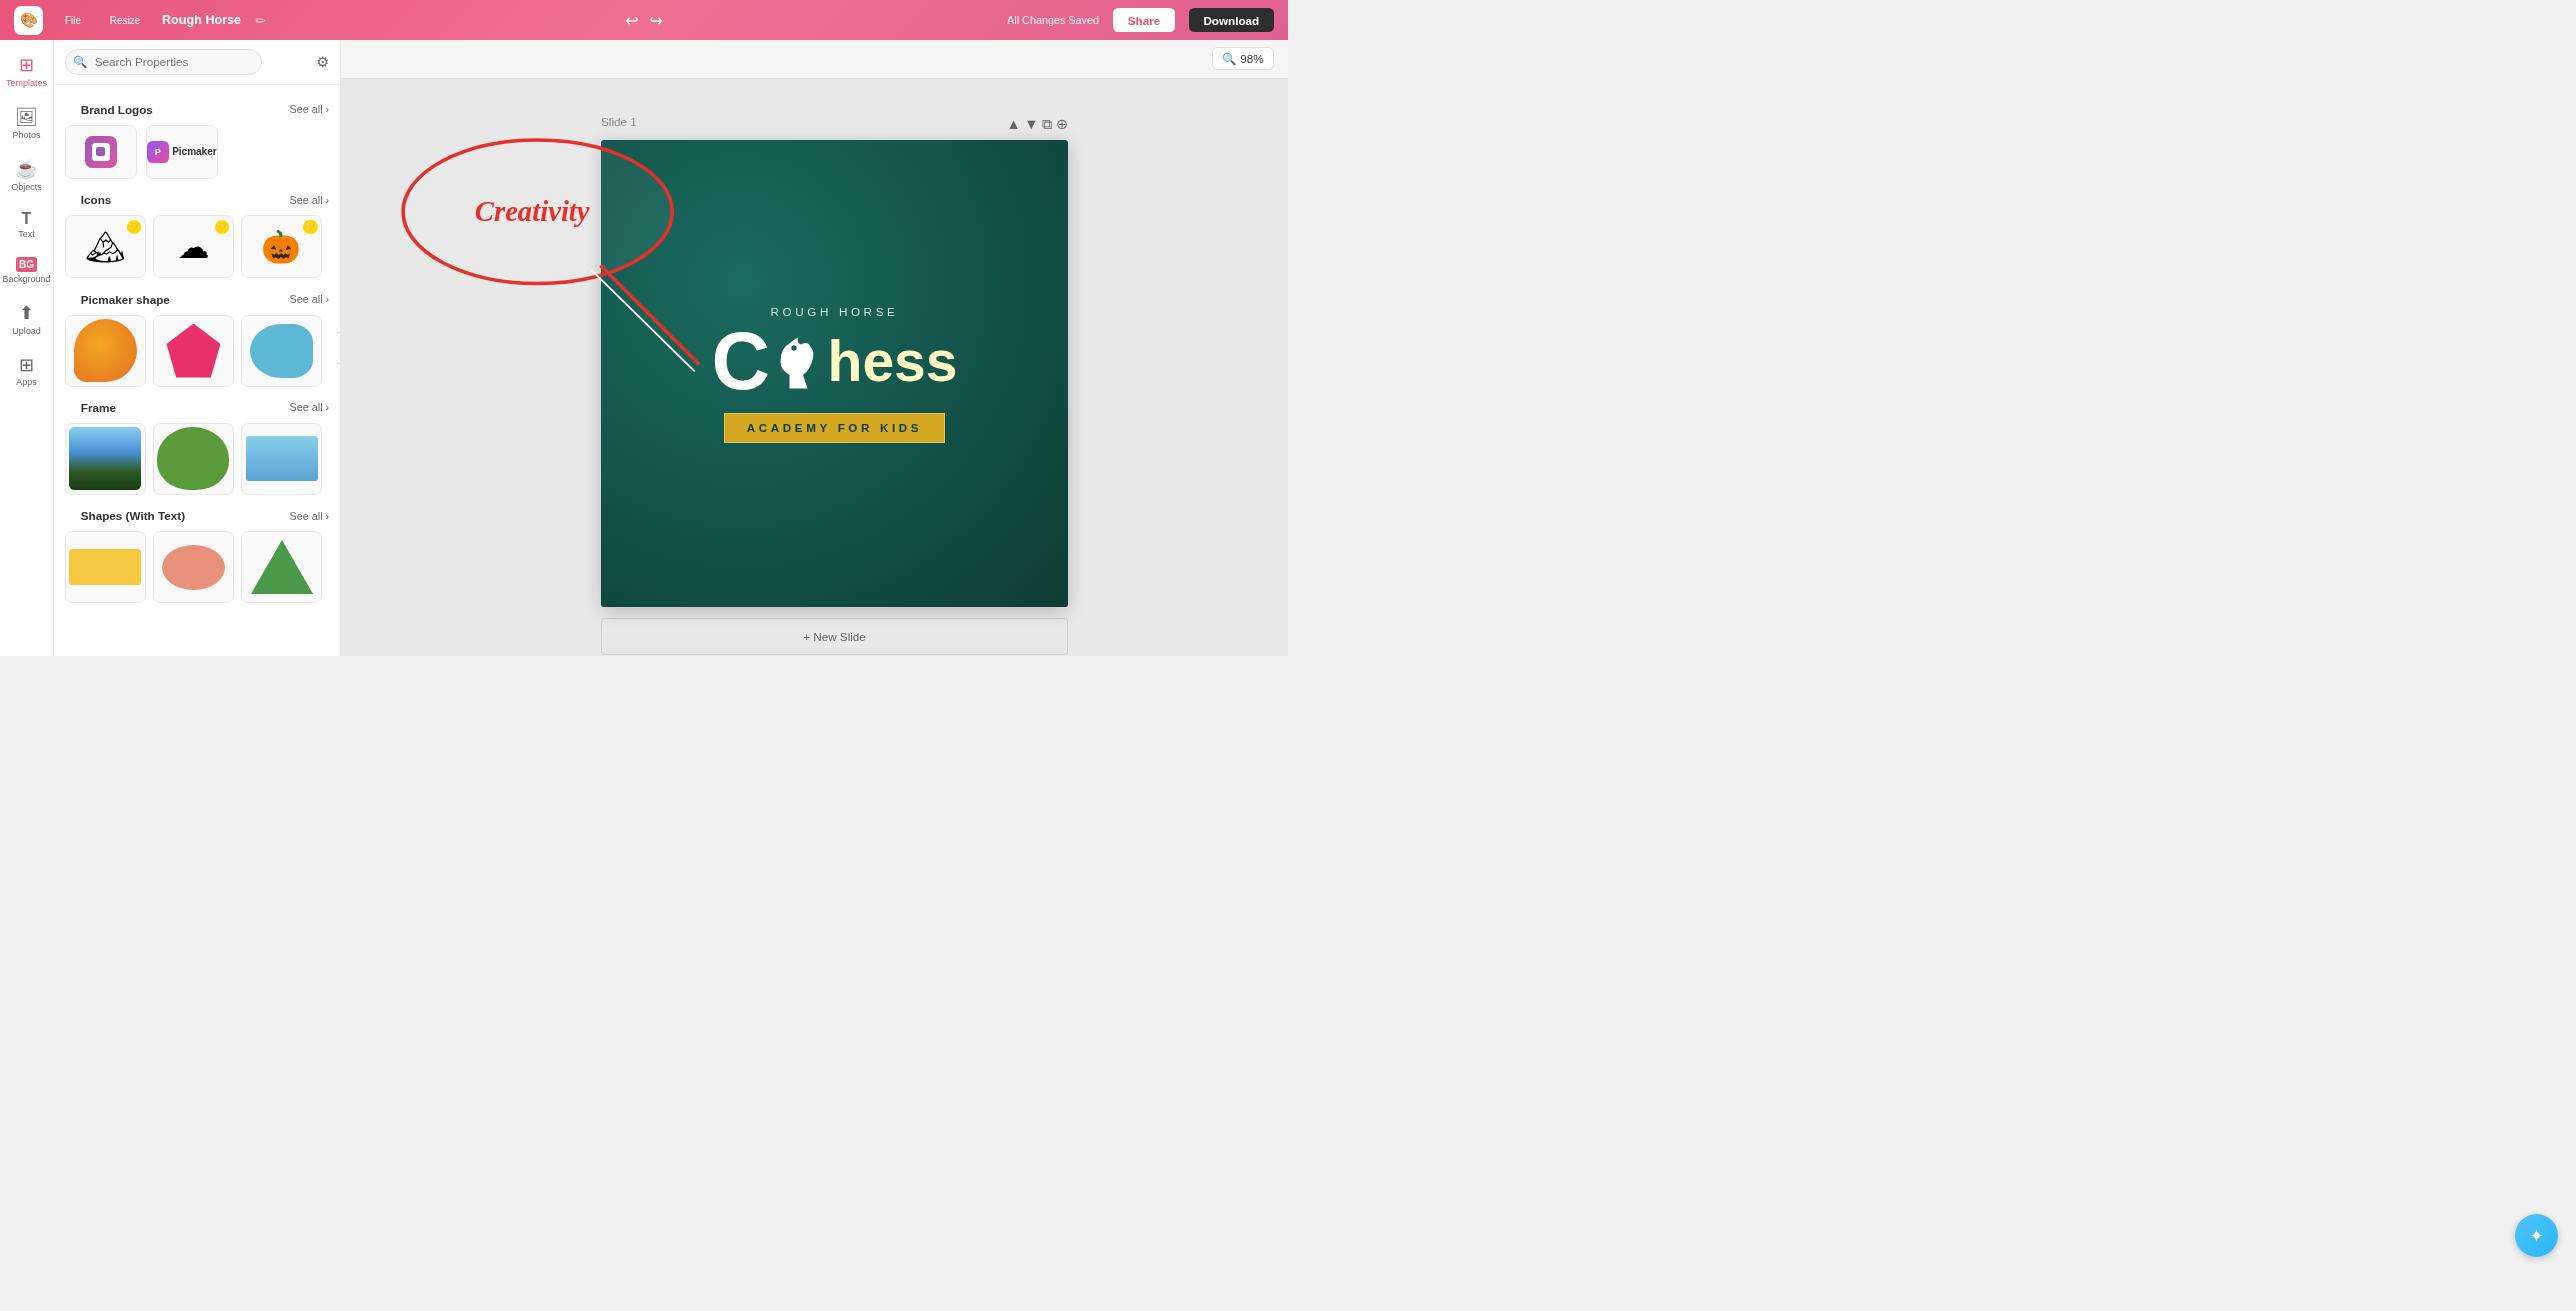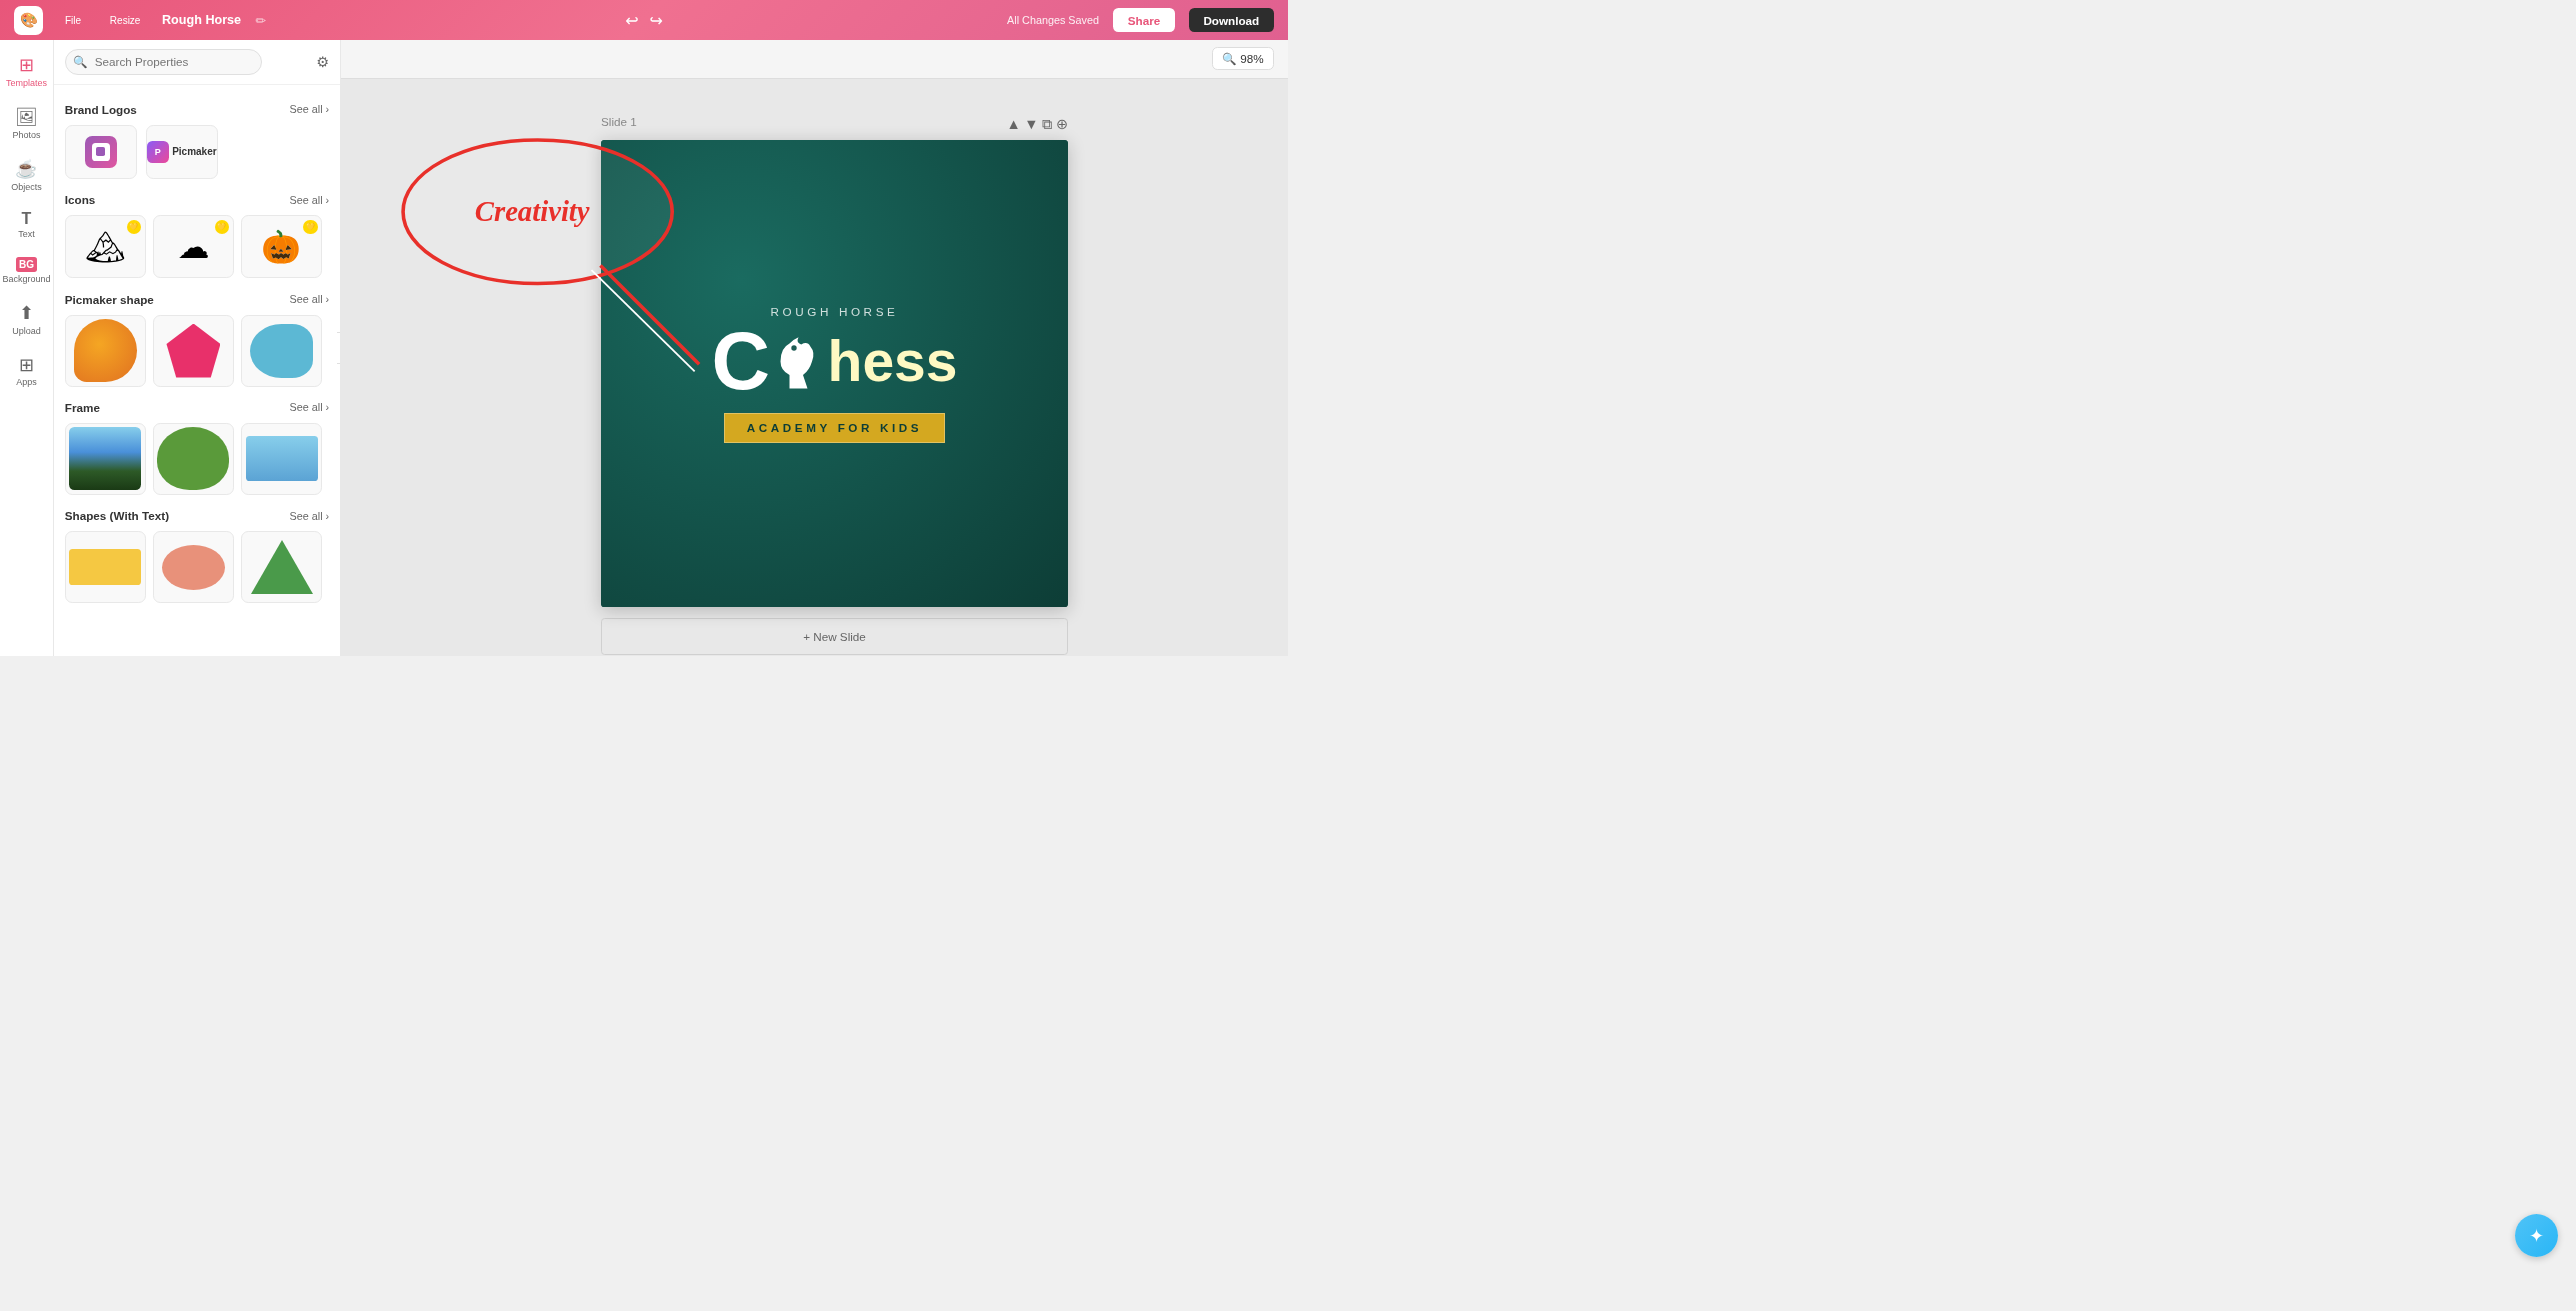--- a/index.html
+++ b/index.html
@@ -69,21 +69,21 @@
       background: #f8f8f8;
     }
     .search-icon-wrap { position: relative; flex: 1; }
     .search-mag { position: absolute; left: 9px; top: 50%; transform: translateY(-50%); color: #999; font-size: 11.7px; }
     .filter-icon { color: #666; cursor: pointer; font-size: 14.4px; }
 
     .panel-content { overflow-y: auto; flex: 1; padding: 10.8px; }
 
     .section-header {
       display: flex; justify-content: space-between; align-items: center;
-      margin-bottom: 9px; margin-top: 7.2px;
+      margin-bottom: 9px; margin-top: 7.2px; margin-left: 16px;
     }
     .section-title { font-size: 11.7px; font-weight: 600; color: #333; }
     .see-all { font-size: 10.8px; color: #666; cursor: pointer; }
 
     .logo-grid { display: flex; gap: 9px; margin-bottom: 14.4px; }
     .logo-item {
       width: 72px; height: 54px; border: 0.9px solid #e8e8e8; border-radius: 7.2px;
       display: flex; align-items: center; justify-content: center; cursor: pointer;
       background: #f9f9f9;
     }

